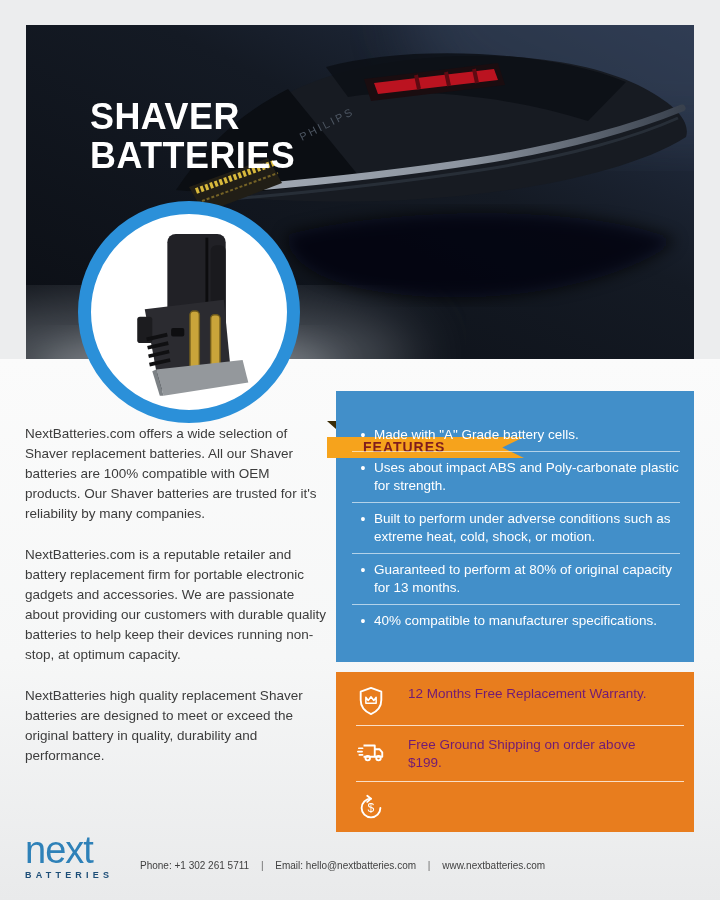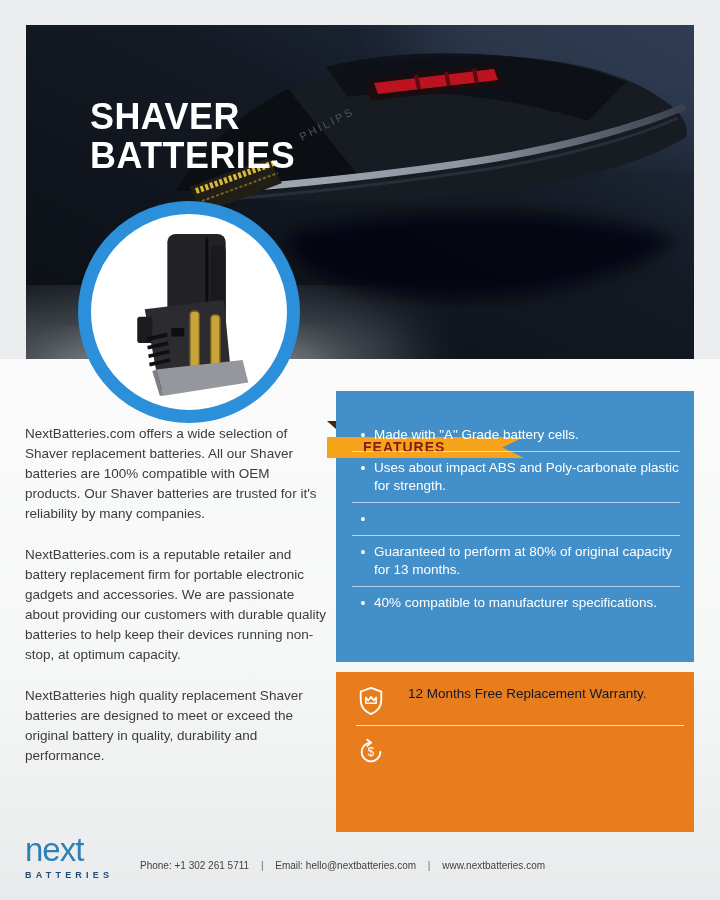--- a/index.html
+++ b/index.html
@@ -41,25 +41,25 @@
     color:#fff;font-size:13.5px;line-height:18px;}
   .features-list li{display:flex;padding:7px 0;border-bottom:1px solid rgba(255,255,255,.6);}
   .features-list li:last-child{border-bottom:none;}
   .features-list .dot{flex:0 0 auto;width:22px;text-align:center;font-size:14px;line-height:18px;}
   
   .benefits-box{position:absolute;left:336px;top:672px;width:358px;height:160px;background:var(--box-orange);}
   .benefit-row{display:flex;align-items:flex-start;margin:0 10px 0 20px;padding:10px 0 9px 0;
     border-bottom:1px solid rgba(255,255,255,.75);}
   .benefit-row:last-child{border-bottom:none;}
   .benefit-icon{flex:0 0 30px;height:30px;margin-top:1px;}
-  .benefit-text{color:#0f172a;font-size:13.5px;line-height:18px;margin-left:22px;width:250px;}
+  .benefit-text{color:#701a75;font-size:13.5px;line-height:18px;margin-left:22px;width:250px;}
   .benefit-row:first-child{padding-top:13px;}
   
   .footer-logo{position:absolute;left:25px;top:833px;}
-  .logo-word{color:var(--logo-blue);font-size:33px;line-height:34px;letter-spacing:-1px;}
+  .logo-word{color:var(--logo-blue);font-size:38px;line-height:34px;letter-spacing:-1px;}
   .logo-sub{color:var(--logo-navy);font-size:9px;font-weight:bold;letter-spacing:4.2px;margin-top:3px;}
   .footer-contact{position:absolute;left:140px;top:860px;font-size:10px;color:#3f3f3f;white-space:nowrap;}
   .footer-contact .sep{color:#6a6a6a;margin:0 9px;}
 </style>
 </head>
 <body>
 
 <div class="page">
   <div class="lower-bg"></div>
 
@@ -146,20 +146,21 @@
       <li>
         <span class="dot">•</span>
         <span>Made with "A" Grade battery cells.</span>
       </li>
       <li>
         <span class="dot">•</span>
         <span>Uses about impact ABS and Poly-carbonate plastic for strength.</span>
       </li>
       <li>
         <span class="dot">•</span>
+        <span>Built to perform under adverse conditions such as extreme heat, cold, shock, or motion.</span>
       </li>
       <li>
         <span class="dot">•</span>
         <span>Guaranteed to perform at 80% of original capacity for 13 months.</span>
       </li>
       <li>
         <span class="dot">•</span>
         <span>40% compatible to manufacturer specifications.</span>
       </li>
     </ul>
@@ -168,20 +169,30 @@
   <div class="benefits-box">
     <div class="benefit-row">
       <svg class="benefit-icon" viewBox="0 0 32 32">
         <path d="M16 2 L27 6 V15 C27 23 22 27.5 16 30 C10 27.5 5 23 5 15 V6 Z" fill="none" stroke="#ffffff" stroke-width="2" stroke-linejoin="round"></path>
         <path d="M10.5 12 L13 15.5 L16 11.5 L19 15.5 L21.5 12 L21.5 18.5 H10.5 Z" fill="none" stroke="#ffffff" stroke-width="1.6" stroke-linejoin="round"></path>
       </svg>
       <div class="benefit-text">12 Months Free Replacement Warranty.</div>
     </div>
     <div class="benefit-row">
       <svg class="benefit-icon" viewBox="0 0 32 32">
+        <path d="M8 9 H20 V21 H8" fill="none" stroke="#ffffff" stroke-width="2" stroke-linejoin="round"></path>
+        <path d="M20 13 H25 L28 16.5 V21 H20" fill="none" stroke="#ffffff" stroke-width="2" stroke-linejoin="round"></path>
+        <circle cx="12.5" cy="22.5" r="2.4" fill="none" stroke="#ffffff" stroke-width="2"></circle>
+        <circle cx="24" cy="22.5" r="2.4" fill="none" stroke="#ffffff" stroke-width="2"></circle>
+        <path d="M3 12 H7 M2 15.5 H6.5 M3.5 19 H7" stroke="#ffffff" stroke-width="1.8" stroke-linecap="round"></path>
+      </svg>
+      <div class="benefit-text">Free Ground Shipping on order above $199.</div>
+    </div>
+    <div class="benefit-row">
+      <svg class="benefit-icon" viewBox="0 0 32 32">
         <path d="M26 16 A10 10 0 1 1 16 6" fill="none" stroke="#ffffff" stroke-width="2" stroke-linecap="round"></path>
         <path d="M16 6 L12 3 M16 6 L12 9.5" fill="none" stroke="#ffffff" stroke-width="2" stroke-linecap="round" stroke-linejoin="round"></path>
         <text x="16" y="20.5" text-anchor="middle" font-size="13" fill="#ffffff" font-family="Liberation Sans, sans-serif">$</text>
       </svg>
     </div>
   </div>
 
   <div class="footer-logo">
     <div class="logo-word">next</div>
     <div class="logo-sub">BATTERIES</div>

